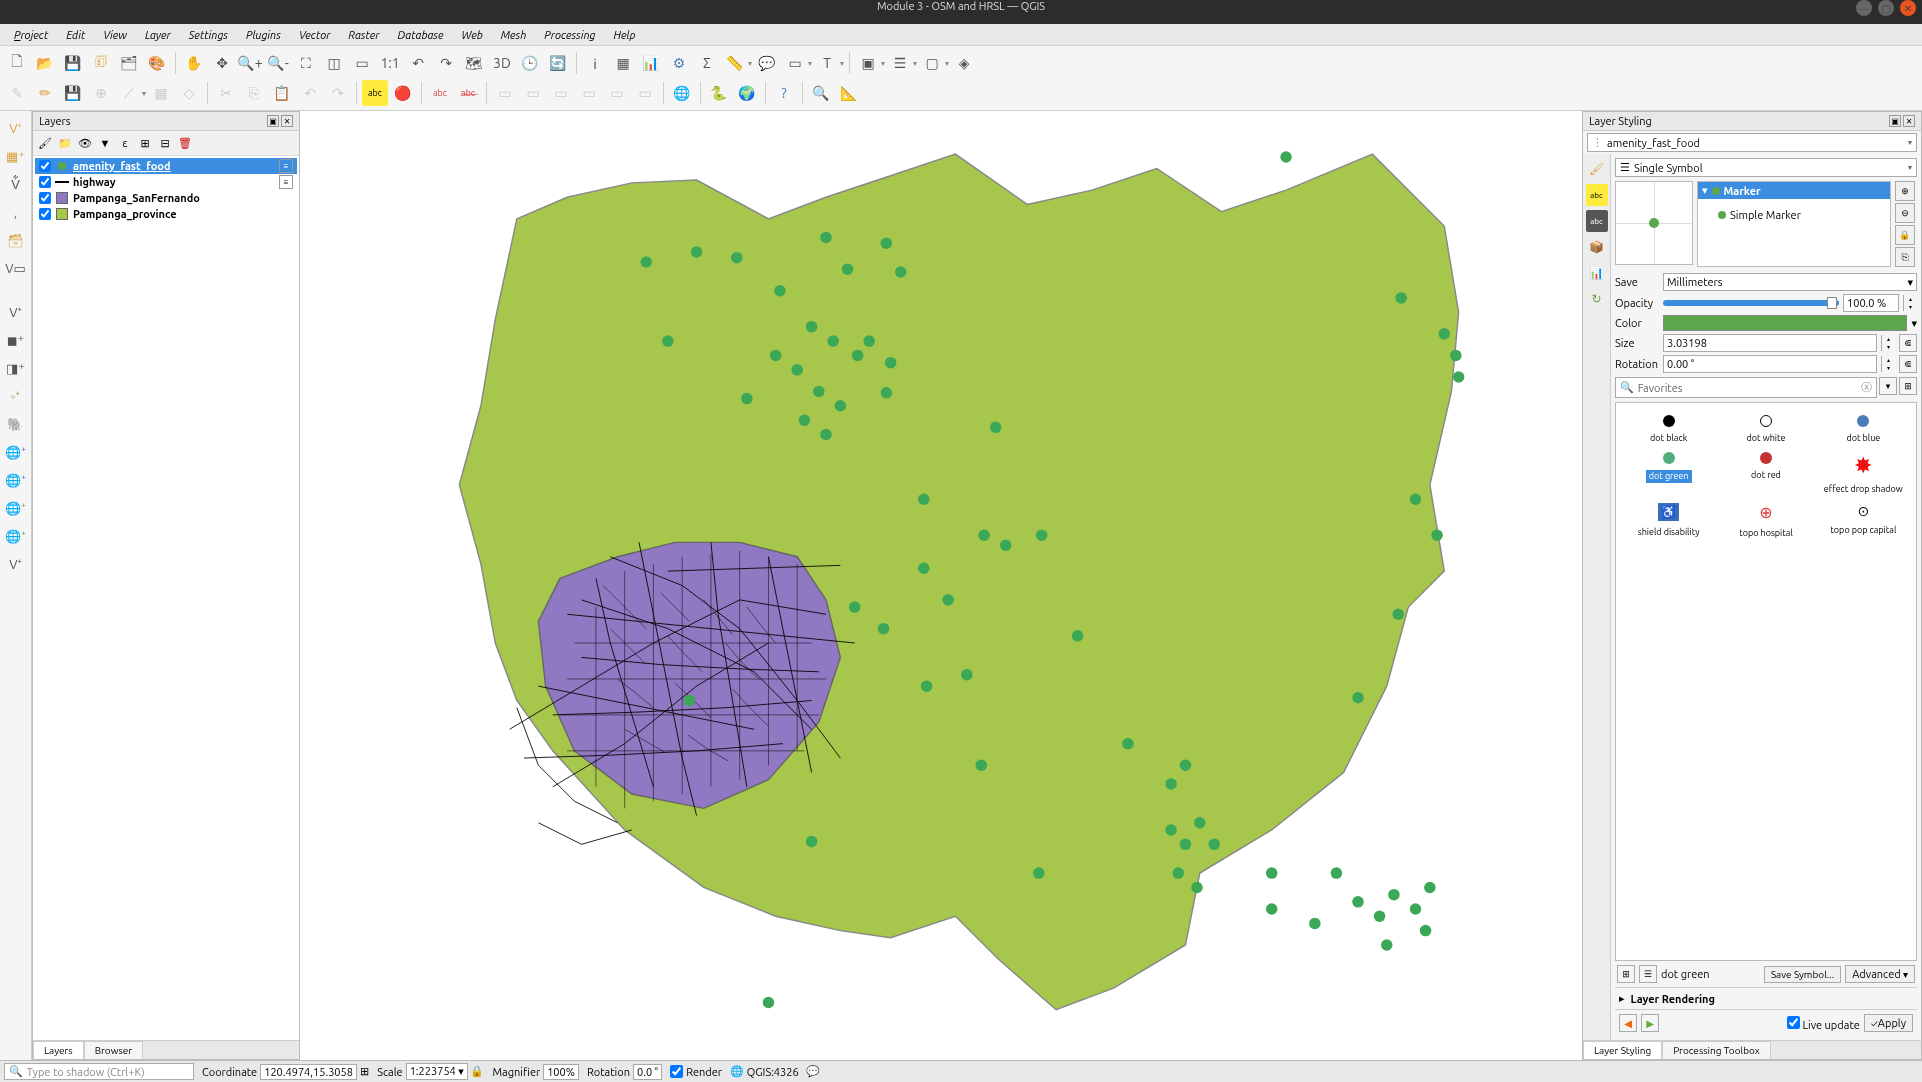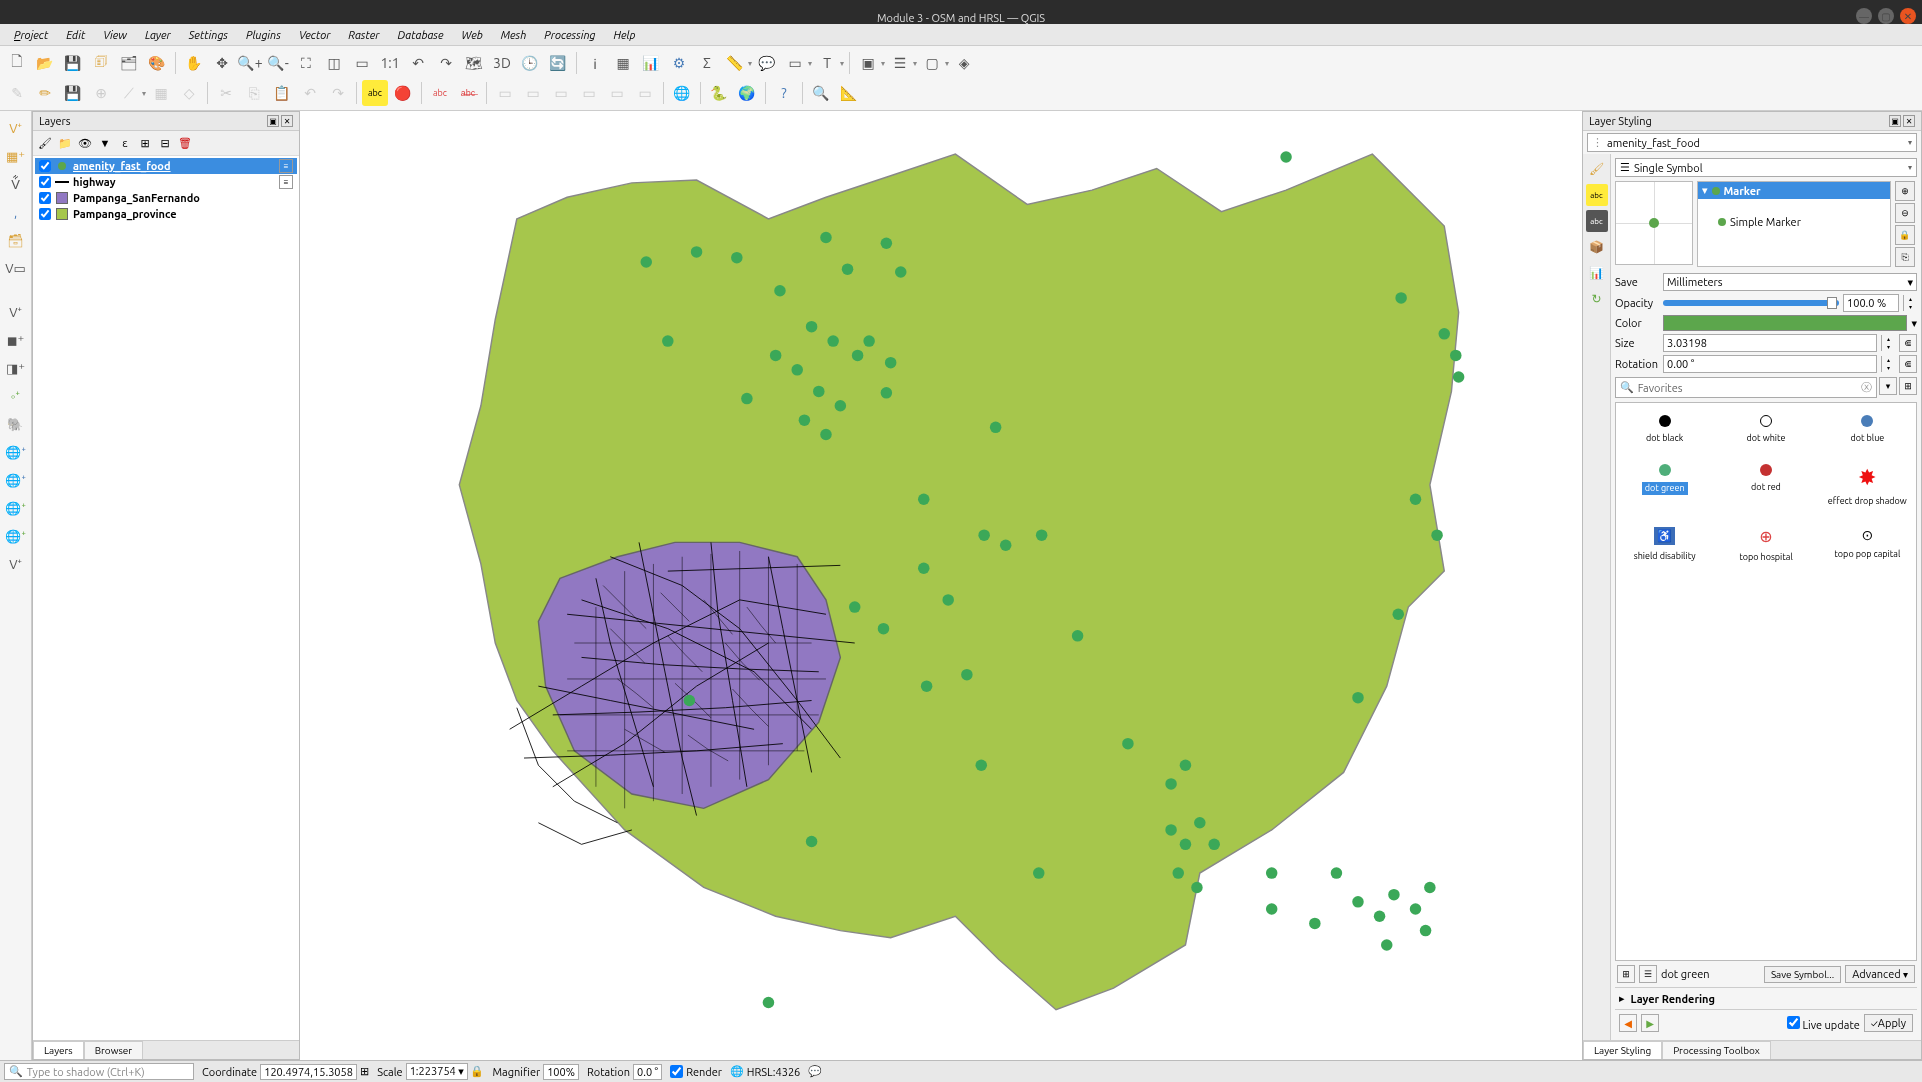--- a/index.html
+++ b/index.html
@@ -1,17 +1,17 @@
 <!DOCTYPE html>
 <html><head>
 <meta charset="utf-8">
 <style>
 * { margin:0; padding:0; box-sizing:border-box; font-family:"Ubuntu","Liberation Sans",sans-serif; font-size:11px; }
 body { background:#f0f0f0; width:1922px; height:1082px; overflow:hidden; display:flex; flex-direction:column; }
-.titlebar { background:#2c2c2c; color:#ddd; height:24px; display:flex; align-items:flex-end; justify-content:center; position:relative; }
+.titlebar { background:#2c2c2c; color:#ddd; height:24px; display:flex; align-items:flex-start; justify-content:center; position:relative; }
 .titlebar .winbtns { position:absolute; right:6px; display:flex; gap:6px; }
 .winbtn { width:16px; height:16px; border-radius:50%; display:flex; align-items:center; justify-content:center; font-size:10px; color:#444; cursor:pointer; }
 .min { background:#666; } .max { background:#666; } .cls { background:#e95420; }
 .menubar { background:#e8e8e8; height:22px; display:flex; align-items:center; padding:0 6px; gap:2px; border-bottom:1px solid #ccc; }
 .menubar span { padding:2px 8px; cursor:pointer;font-style:italic; }
 .menubar span u { text-decoration:underline; }
 .toolbars { background:#f5f5f5; border-bottom:1px solid #ccc; padding:2px 4px; }
 .tbrow { display:flex; align-items:center; gap:2px; padding:2px 0; flex-wrap:nowrap; }
 .tbtn { width:26px; height:26px; display:flex; align-items:center; justify-content:center; cursor:pointer; border-radius:3px; font-size:14px; color:#555; }
 .sep { width:1px; height:22px; background:#ccc; margin:0 3px; }
@@ -51,36 +51,36 @@
 .ssbtn { width:22px; height:22px; display:flex; align-items:center; justify-content:center; font-size:12px; cursor:pointer; }
 .style-main { flex:1; display:flex; flex-direction:column; padding:4px; overflow:hidden; }
 .sym-preview { display:flex; gap:4px; margin-bottom:6px; }
 .preview-box { width:78px; height:84px; border:1px solid #bbb; background:#fff; display:flex; align-items:center; justify-content:center; position:relative; }
 .preview-box::before,.preview-box::after { content:""; position:absolute; background:#ddd; }
 .preview-box::before { width:100%; height:1px; top:50%; }
 .preview-box::after { height:100%; width:1px; left:50%; }
 .preview-dot { width:10px; height:10px; border-radius:50%; background:#5ca64c; z-index:1; }
 .sym-tree { flex:1; border:1px solid #bbb; background:#fff; font-size:10px; }
 .sym-tree-head { background:#3b8de0; color:#fff; padding:2px 4px; display:flex; align-items:center; gap:4px; }
-.sym-tree-item { padding:17px 4px 2px 20px; display:flex; align-items:center; gap:4px; }
+.sym-tree-item { padding:10px 4px 2px 20px; display:flex; align-items:center; gap:4px; }
 .side-stack { width:22px; display:flex; flex-direction:column; gap:2px; }
 .side-stack .mini { width:20px; height:20px; border:1px solid #aaa; background:#f0f0f0; font-size:9px; display:flex; align-items:center; justify-content:center; cursor:pointer; }
 .props { display:flex; flex-direction:column; gap:3px; font-size:10px; margin-bottom:4px; }
 .prow { display:flex; align-items:center; gap:4px; }
 .prow label { width:44px; }
 .pinput { flex:1; border:1px solid #aaa; padding:1px 3px; background:#fff; height:18px; display:flex; align-items:center; justify-content:space-between; }
 .color-sw { flex:1; height:16px; background:#5ca64c; border:1px solid #888; }
 .slider { flex:1; height:6px; background:#3b8de0; border-radius:3px; position:relative; }
 .slider-h { position:absolute; right:2px; top:-3px; width:10px; height:12px; background:#fff; border:1px solid #888; }
 .spin { width:14px; display:flex; flex-direction:column; }
 .spin span { height:8px; font-size:6px; text-align:center; border-left:1px solid #aaa; }
 .extra { width:18px; height:18px; border:1px solid #aaa; display:flex; align-items:center; justify-content:center; font-size:9px; }
 .search-row { display:flex; gap:2px; margin-bottom:4px; }
 .search-box { flex:1; border:1px solid #aaa; background:#fff; padding:2px 4px; display:flex; align-items:center; gap:4px; }
-.sym-grid { flex:1; border:1px solid #bbb; background:#fff; display:grid; grid-template-columns:repeat(3,1fr); gap:12px; padding:8px 4px; overflow:auto; align-content:start; }
+.sym-grid { flex:1; border:1px solid #bbb; background:#fff; display:grid; grid-template-columns:repeat(3,1fr); gap:0; padding:8px 4px; overflow:auto; align-content:start; }
 .sym-cell { display:flex; flex-direction:column; align-items:center; gap:6px; padding:4px; cursor:pointer; }
 .sym-cell .lbl { font-size:9px; text-align:center; line-height:1.2; }
 .sym-cell.sel .lbl { background:#3b8de0; color:#fff; padding:1px 3px; }
 .sdot { width:12px; height:12px; border-radius:50%; }
 .bottom-row { display:flex; gap:4px; padding:4px 2px; align-items:center; }
 .btn { border:1px solid #aaa; background:#f0f0f0; padding:2px 6px; cursor:pointer; font-size:10px; }
 .render-row { padding:4px; border-top:1px solid #ccc; display:flex; align-items:center; gap:6px; }
 .foot-row { padding:4px; display:flex; align-items:center; gap:4px; border-top:1px solid #ccc; }
 .foot-row .nav { width:18px; height:18px; border:1px solid #aaa; font-size:10px; display:flex; align-items:center; justify-content:center; }
 .statusbar { height:22px; background:#e8e8e8; border-top:1px solid #bbb; display:flex; align-items:center; padding:0 4px; gap:8px; font-size:10px; }
@@ -588,15 +588,15 @@
       <div class="sinput">100%</div>
     </div>
   <div class="sfield">
       <span>Rotation</span>
       <div class="sinput">0.0 °</div>
     </div>
   <label class="sfield">
       <input type="checkbox" checked="" style=""> 
       <span>Render</span>
     </label>
-  <div class="sfield">🌐 <span>HRSL:4326</span></div>
+  <div class="sfield">🌐 <span>QGIS:4326</span></div>
   <span>💬</span>
 </div>
 
 </body></html>

